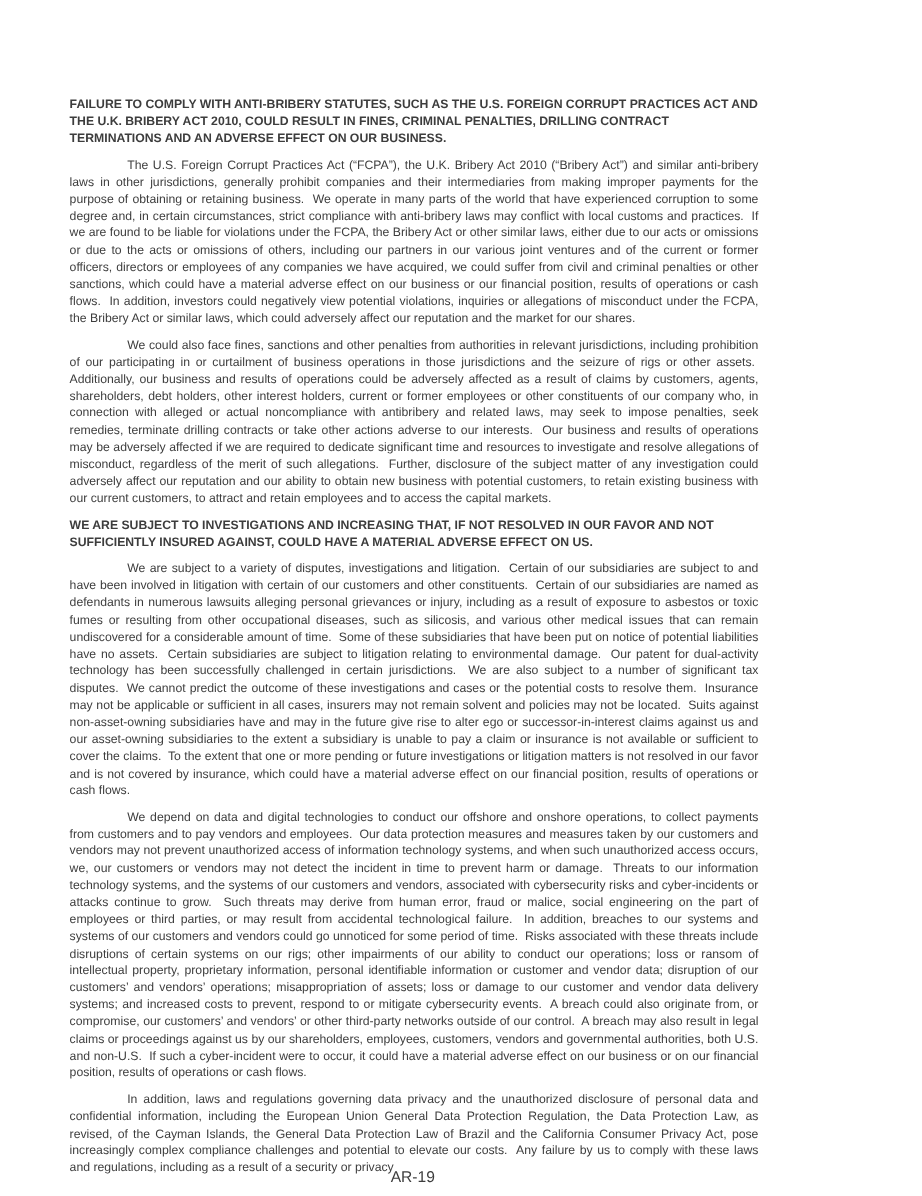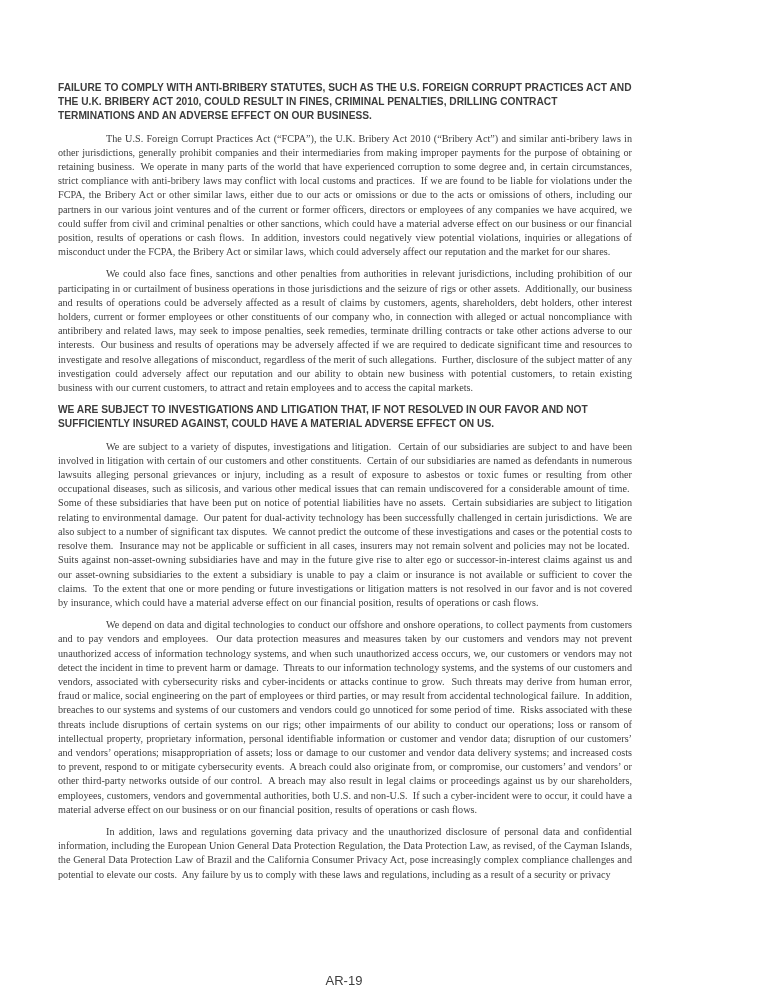--- a/index.html
+++ b/index.html
@@ -26,39 +26,38 @@
   }
   .heading {
     font-weight: bold;
     text-align: left;
     margin: 8px 0 0 0;
   }
   .paragraph {
     text-align: justify;
     text-indent: 48px;
     margin: 8px 0 0 0;
-    font-family: Liberation Serif, serif;
   }
   .footer {
     position: absolute;
     left: 0;
     right: 0;
     bottom: 29px;
     text-align: center;
     font-size: 13px;
     color: #3d3d3d;
   }
 </style>
 </head>
 <body>
 
 <div class="page">
   <div class="content" id="doc-content">
       <div class="heading">FAILURE TO COMPLY WITH ANTI-BRIBERY STATUTES, SUCH AS THE U.S. FOREIGN CORRUPT PRACTICES ACT AND THE U.K. BRIBERY ACT 2010, COULD RESULT IN FINES, CRIMINAL PENALTIES, DRILLING CONTRACT TERMINATIONS AND AN ADVERSE EFFECT ON OUR BUSINESS.</div>
       <div class="paragraph">The U.S. Foreign Corrupt Practices Act (“FCPA”), the U.K. Bribery Act 2010 (“Bribery Act”) and similar anti-bribery laws in other jurisdictions, generally prohibit companies and their intermediaries from making improper payments for the purpose of obtaining or retaining business.&nbsp; We operate in many parts of the world that have experienced corruption to some degree and, in certain circumstances, strict compliance with anti-bribery laws may conflict with local customs and practices.&nbsp; If we are found to be liable for violations under the FCPA, the Bribery Act or other similar laws, either due to our acts or omissions or due to the acts or omissions of others, including our partners in our various joint ventures and of the current or former officers, directors or employees of any companies we have acquired, we could suffer from civil and criminal penalties or other sanctions, which could have a material adverse effect on our business or our financial position, results of operations or cash flows.&nbsp; In addition, investors could negatively view potential violations, inquiries or allegations of misconduct under the FCPA, the Bribery Act or similar laws, which could adversely affect our reputation and the market for our shares.</div>
       <div class="paragraph">We could also face fines, sanctions and other penalties from authorities in relevant jurisdictions, including prohibition of our participating in or curtailment of business operations in those jurisdictions and the seizure of rigs or other assets.&nbsp; Additionally, our business and results of operations could be adversely affected as a result of claims by customers, agents, shareholders, debt holders, other interest holders, current or former employees or other constituents of our company who, in connection with alleged or actual noncompliance with antibribery and related laws, may seek to impose penalties, seek remedies, terminate drilling contracts or take other actions adverse to our interests.&nbsp; Our business and results of operations may be adversely affected if we are required to dedicate significant time and resources to investigate and resolve allegations of misconduct, regardless of the merit of such allegations.&nbsp; Further, disclosure of the subject matter of any investigation could adversely affect our reputation and our ability to obtain new business with potential customers, to retain existing business with our current customers, to attract and retain employees and to access the capital markets.</div>
-      <div class="heading">WE ARE SUBJECT TO INVESTIGATIONS AND LITIGATION THAT, IF NOT RESOLVED IN OUR FAVOR AND NOT SUFFICIENTLY INSURED AGAINST, COULD HAVE A MATERIAL ADVERSE EFFECT ON US.</div>
+      <div class="heading">WE ARE SUBJECT TO INVESTIGATIONS AND INCREASING THAT, IF NOT RESOLVED IN OUR FAVOR AND NOT SUFFICIENTLY INSURED AGAINST, COULD HAVE A MATERIAL ADVERSE EFFECT ON US.</div>
       <div class="paragraph">We are subject to a variety of disputes, investigations and litigation.&nbsp; Certain of our subsidiaries are subject to and have been involved in litigation with certain of our customers and other constituents.&nbsp; Certain of our subsidiaries are named as defendants in numerous lawsuits alleging personal grievances or injury, including as a result of exposure to asbestos or toxic fumes or resulting from other occupational diseases, such as silicosis, and various other medical issues that can remain undiscovered for a considerable amount of time.&nbsp; Some of these subsidiaries that have been put on notice of potential liabilities have no assets.&nbsp; Certain subsidiaries are subject to litigation relating to environmental damage.&nbsp; Our patent for dual-activity technology has been successfully challenged in certain jurisdictions.&nbsp; We are also subject to a number of significant tax disputes.&nbsp; We cannot predict the outcome of these investigations and cases or the potential costs to resolve them.&nbsp; Insurance may not be applicable or sufficient in all cases, insurers may not remain solvent and policies may not be located.&nbsp; Suits against non-asset-owning subsidiaries have and may in the future give rise to alter ego or successor-in-interest claims against us and our asset-owning subsidiaries to the extent a subsidiary is unable to pay a claim or insurance is not available or sufficient to cover the claims.&nbsp; To the extent that one or more pending or future investigations or litigation matters is not resolved in our favor and is not covered by insurance, which could have a material adverse effect on our financial position, results of operations or cash flows.</div>
       <div class="paragraph">We depend on data and digital technologies to conduct our offshore and onshore operations, to collect payments from customers and to pay vendors and employees.&nbsp; Our data protection measures and measures taken by our customers and vendors may not prevent unauthorized access of information technology systems, and when such unauthorized access occurs, we, our customers or vendors may not detect the incident in time to prevent harm or damage.&nbsp; Threats to our information technology systems, and the systems of our customers and vendors, associated with cybersecurity risks and cyber-incidents or attacks continue to grow.&nbsp; Such threats may derive from human error, fraud or malice, social engineering on the part of employees or third parties, or may result from accidental technological failure.&nbsp; In addition, breaches to our systems and systems of our customers and vendors could go unnoticed for some period of time.&nbsp; Risks associated with these threats include disruptions of certain systems on our rigs; other impairments of our ability to conduct our operations; loss or ransom of intellectual property, proprietary information, personal identifiable information or customer and vendor data; disruption of our customers’ and vendors’ operations; misappropriation of assets; loss or damage to our customer and vendor data delivery systems; and increased costs to prevent, respond to or mitigate cybersecurity events.&nbsp; A breach could also originate from, or compromise, our customers’ and vendors’ or other third-party networks outside of our control.&nbsp; A breach may also result in legal claims or proceedings against us by our shareholders, employees, customers, vendors and governmental authorities, both U.S. and non-U.S.&nbsp; If such a cyber-incident were to occur, it could have a material adverse effect on our business or on our financial position, results of operations or cash flows.</div>
       <div class="paragraph">In addition, laws and regulations governing data privacy and the unauthorized disclosure of personal data and confidential information, including the European Union General Data Protection Regulation, the Data Protection Law, as revised, of the Cayman Islands, the General Data Protection Law of Brazil and the California Consumer Privacy Act, pose increasingly complex compliance challenges and potential to elevate our costs.&nbsp; Any failure by us to comply with these laws and regulations, including as a result of a security or privacy</div>
     </div>
   <div class="footer">AR-19</div>
 </div>
 
 </body></html>

